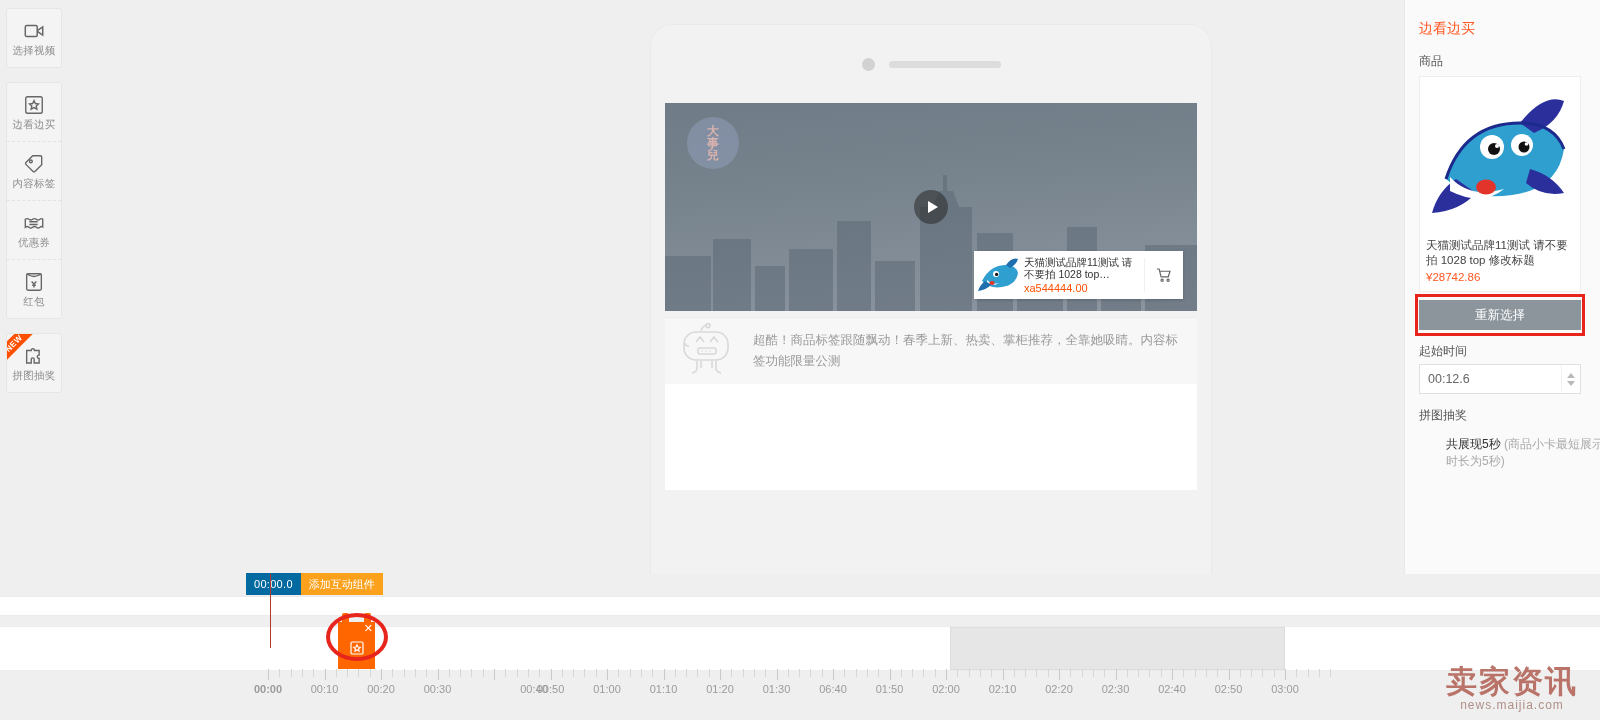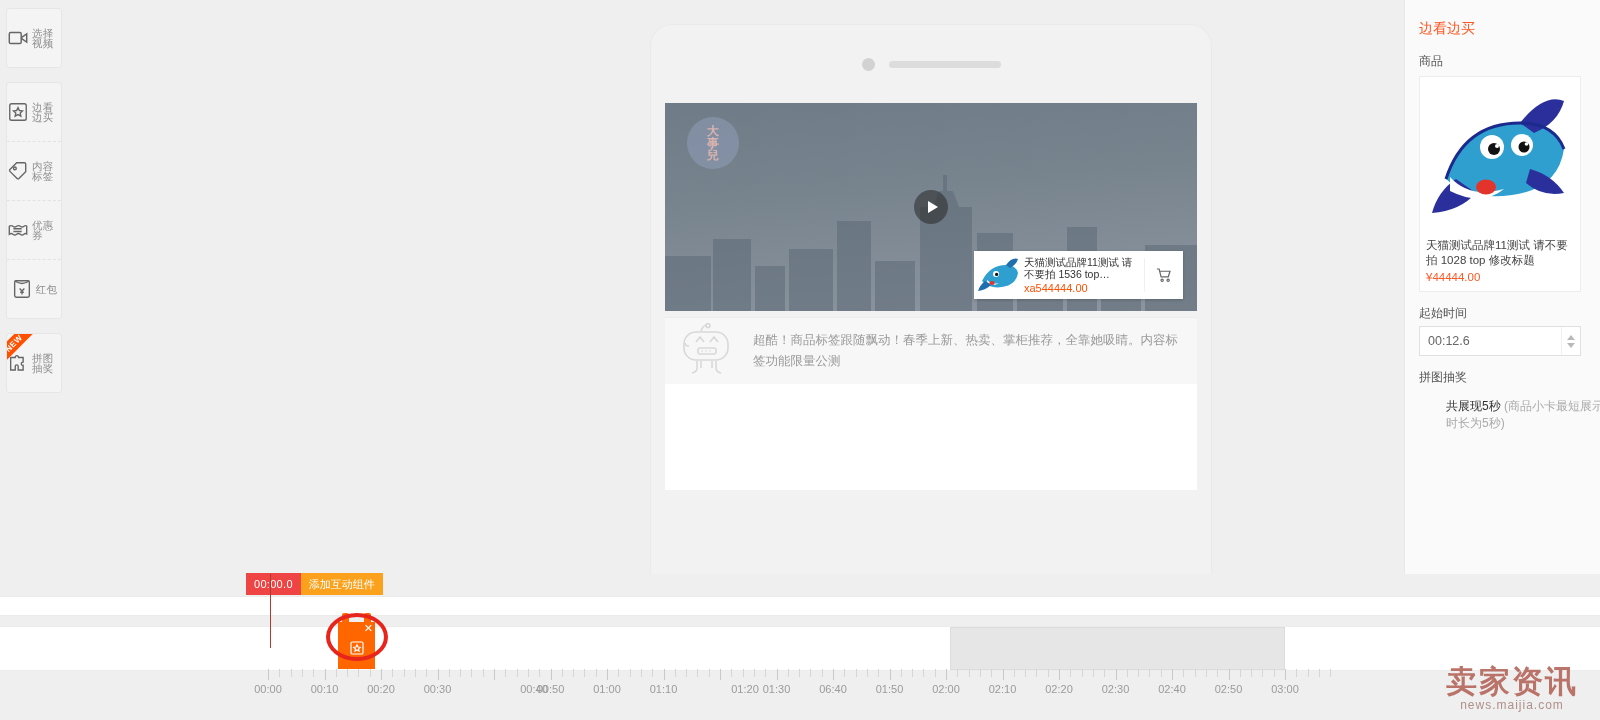--- a/index.html
+++ b/index.html
@@ -13,21 +13,21 @@
   .app{position:absolute;inset:0;}
 
   
   .rail{position:absolute;left:6px;top:8px;width:56px;}
   .rail-group{
     background:#f4f4f4;border:1px solid #e6e6e6;border-radius:3px;
     margin-bottom:14px;
   }
   .rail-item{
     position:relative;
-    height:58px;display:flex;flex-direction:row;align-items:center;
+    height:58px;display:flex;flex-direction:column;align-items:center;
     justify-content:center;gap:3px;cursor:pointer;overflow:hidden;
   }
   .rail-group .rail-item + .rail-item{border-top:1px dashed #e2e2e2;}
   .rail-label{font-size:10.5px;color:#8d8d8d;letter-spacing:.2px;line-height:1;}
   .rail-icon{width:22px;height:22px;display:block;}
   .rail-icon svg{display:block;}
   .newflag{
     position:absolute;left:-17px;top:3px;width:48px;height:13px;
     background:#ff5000;color:#fff;font-size:8px;line-height:13px;
     text-align:center;transform:rotate(-45deg);letter-spacing:.5px;
@@ -148,21 +148,21 @@
   .ar.up{border-bottom:5px solid #b9b9b9;}
   .ar.dn{border-top:5px solid #b9b9b9;}
 
   .dur{font-size:12px;color:#333;line-height:17px;margin-top:14px;width:170px;margin-left:27px;}
   .dur .muted{color:#aaa;}
 
   
   .timeline{position:absolute;left:0;right:0;bottom:0;height:146px;background:#efefef;}
   .tl-toolbar{position:absolute;left:246px;top:-1px;display:flex;height:22px;}
   .tl-time{
-    background:#ef4444;color:#fff;font-size:11px;line-height:22px;padding:0 8px;
+    background:#0369a1;color:#fff;font-size:11px;line-height:22px;padding:0 8px;
     letter-spacing:.3px;
   }
   .tl-add{
     background:#fba11c;color:#fff;font-size:11px;line-height:22px;padding:0 8px;
     cursor:pointer;
   }
   .tl-strip{
     position:absolute;left:0;right:0;top:22px;height:18px;background:#fff;
     border-top:1px solid #ebebeb;border-bottom:1px solid #ebebeb;
   }
@@ -314,21 +314,21 @@
             <path d="M6 28 q8 -16 24 -16 q10 0 12 8 q-2 12 -16 14 q-12 2 -20 -6 Z" fill="#2f9fd0"></path>
             <path d="M30 12 q6 -8 12 -6 q-2 6 -8 9 Z" fill="#1f6fae"></path>
             <path d="M9 28 q-5 4 -7 10 q8 -1 13 -6 Z" fill="#1f6fae"></path>
             <circle cx="20" cy="21" r="3" fill="#fff"></circle>
               <circle cx="20.6" cy="21.4" r="1.6" fill="#111"></circle>
             <path d="M11 27 q5 5 12 3 q-5 4 -12 -1 Z" fill="#fff"></path>
             <ellipse cx="16" cy="30" rx="2.6" ry="2" fill="#e2342b"></ellipse>
           </svg>
         </div>
         <div class="gc-info">
-          <div class="gc-title">天猫测试品牌11测试 请不要拍 1536 top…</div>
+          <div class="gc-title">天猫测试品牌11测试 请不要拍 1028 top…</div>
           <div class="gc-price">xa544444.00</div>
         </div>
         <div class="gc-cart">
           <svg viewBox="0 0 24 24" width="18" height="18" fill="none" stroke="#666" stroke-width="1.6">
             <path d="M2.5 4 h3 l2.6 10.4 h9.6 L20 7 H7"></path>
             <circle cx="9.5" cy="19" r="1.5"></circle>
               <circle cx="17.5" cy="19" r="1.5"></circle>
           </svg>
         </div>
       </div>
@@ -370,23 +370,27 @@
             <circle cx="68" cy="66" r="6" fill="#111"></circle>
             <circle cx="71" cy="63" r="2" fill="#fff"></circle>
           <circle cx="96" cy="62" r="11" fill="#fff"></circle>
             <circle cx="98" cy="64" r="5.5" fill="#111"></circle>
             <circle cx="100.5" cy="61" r="1.8" fill="#fff"></circle>
           <ellipse cx="60" cy="104" rx="10" ry="7.5" fill="#e2342b"></ellipse>
           <path d="M20 96 q18 -56 74 -56 q34 0 44 26" fill="none" stroke="#1b2a8c" stroke-width="3"></path>
         </svg>
       </div>
       <div class="prod-title">天猫测试品牌11测试 请不要拍 1028 top 修改标题</div>
-      <div class="prod-price">¥44444.00</div>
-    </div>
-
+      <div class="prod-price">¥28742.86</div>
+    </div>
+
+    <div class="reselect-wrap">
+      <button class="reselect">重新选择</button>
+      <span class="redbox"></span>
+    </div>
 
     <div class="field-label">起始时间</div>
     <div class="spinbox">
       <input type="text" value="00:12.6" style="">
       <span class="spin-arrows">
         <i class="ar up"></i>
         <i class="ar dn"></i>
       </span>
     </div>
 
@@ -422,21 +426,21 @@
       </span>
     </div>
     <span class="redcircle"></span>
 
     <div class="ruler">
         <span class="tick major" style="left: 268px;"></span>
         <span class="tick" style="left: 279.3px;"></span>
         <span class="tick" style="left: 290.6px;"></span>
         <span class="tick" style="left: 301.9px;"></span>
         <span class="tick" style="left: 313.2px;"></span>
-        <span class="tlabel" style="left: 268px;">00:00</span>
+        <span class="tlabel" style="left: 268px; font-weight: bold;">00:00</span>
         <span class="tick major" style="left: 324.5px;"></span>
         <span class="tick" style="left: 335.8px;"></span>
         <span class="tick" style="left: 347.1px;"></span>
         <span class="tick" style="left: 358.4px;"></span>
         <span class="tick" style="left: 369.7px;"></span>
         <span class="tlabel" style="left: 324.5px;">00:10</span>
         <span class="tick major" style="left: 381px;"></span>
         <span class="tick" style="left: 392.3px;"></span>
         <span class="tick" style="left: 403.6px;"></span>
         <span class="tick" style="left: 414.9px;"></span>
@@ -470,21 +474,21 @@
         <span class="tick" style="left: 674.8px;"></span>
         <span class="tick" style="left: 686.1px;"></span>
         <span class="tick" style="left: 697.4px;"></span>
         <span class="tick" style="left: 708.7px;"></span>
         <span class="tlabel" style="left: 663.5px;">01:10</span>
         <span class="tick major" style="left: 720px;"></span>
         <span class="tick" style="left: 731.3px;"></span>
         <span class="tick" style="left: 742.6px;"></span>
         <span class="tick" style="left: 753.9px;"></span>
         <span class="tick" style="left: 765.2px;"></span>
-        <span class="tlabel" style="left: 720px; margin-left: 25px;">01:20</span>
+        <span class="tlabel" style="left: 720px;">01:20</span>
         <span class="tick major" style="left: 776.5px;"></span>
         <span class="tick" style="left: 787.8px;"></span>
         <span class="tick" style="left: 799.1px;"></span>
         <span class="tick" style="left: 810.4px;"></span>
         <span class="tick" style="left: 821.7px;"></span>
         <span class="tlabel" style="left: 776.5px;">01:30</span>
         <span class="tick major" style="left: 833px;"></span>
         <span class="tick" style="left: 844.3px;"></span>
         <span class="tick" style="left: 855.6px;"></span>
         <span class="tick" style="left: 866.9px;"></span>

